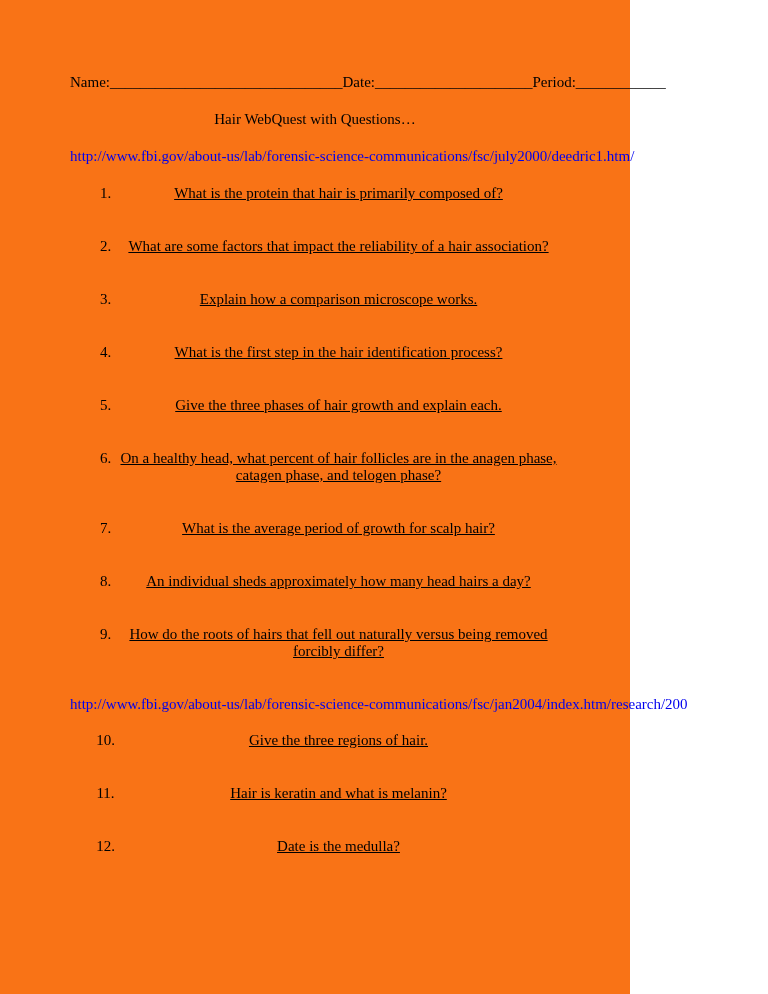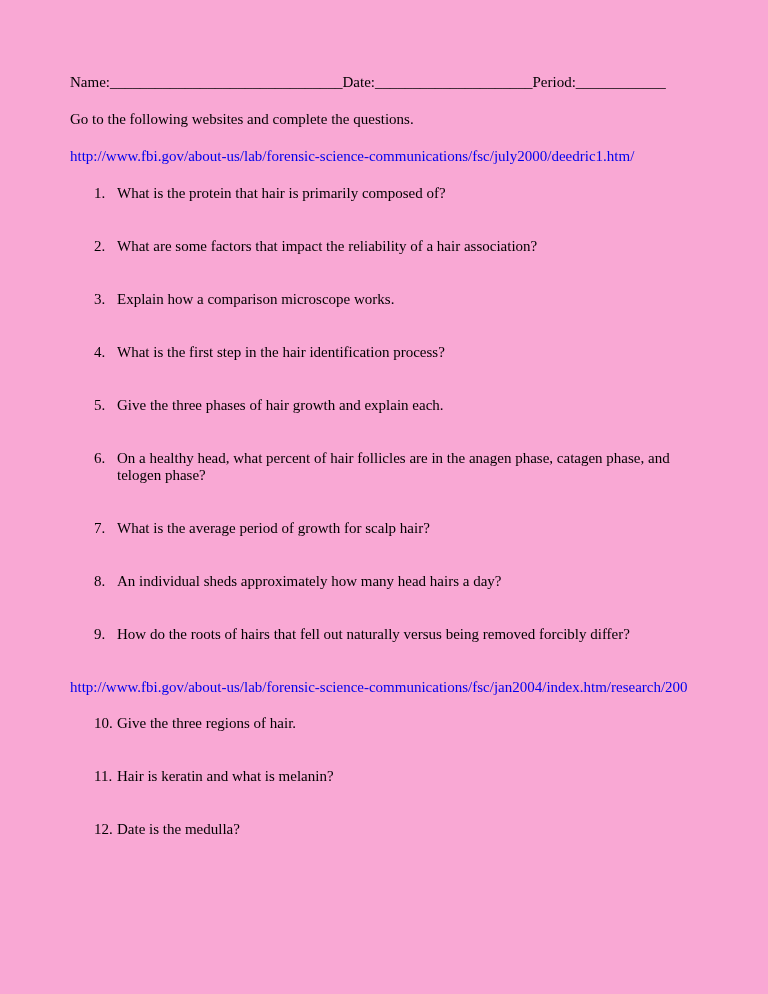--- a/index.html
+++ b/index.html
@@ -2,29 +2,30 @@
 <html><head>
 <meta charset="utf-8">
 <style>
   html, body {
     margin: 0;
     padding: 0;
     background: #ffffff;
   }
   .page {
     position: relative;
-    width: 768px;
+    width: 630px;
     height: 994px;
     box-sizing: border-box;
-    background: #f9a8d4;
+    background: #f97316;
     padding: 74px 70px 0 70px;
     font-family: "Liberation Serif", "DejaVu Serif", serif;
     font-size: 15px;
     line-height: 17px;
     color: #000000;
+    text-align: center;
   }
   .header-line {
     white-space: nowrap;
     margin-bottom: 20px;
   }
   .intro {
     margin-bottom: 20px;
   }
   .intro div {
     display: block;
@@ -48,33 +49,34 @@
     display: flex;
     padding-left: 24px;
     margin-bottom: 36px;
   }
   .q-num {
     flex: 0 0 auto;
     min-width: 23px;
   }
   .q-text {
     flex: 1 1 auto;
+    text-decoration: underline;
   }
 </style>
 </head>
 <body>
 
 <div class="page">
 
   <div class="header-line">
     <span>Name:</span><span>_______________________________</span><span>Date:</span><span>_____________________</span><span>Period:</span><span>____________</span>
   </div>
 
   <div class="intro">
-    <div>Go to the following websites and complete the questions.</div>
+    <div>Hair WebQuest with Questions…</div>
   </div>
 
   <div class="link-block">
     <a class="link" style="color: rgb(0, 0, 238);">http://www.fbi.gov/about-us/lab/forensic-science-communications/fsc/july2000/deedric1.htm/</a>
   </div>
 
   <div class="q">
     <span class="q-num">1.</span>
     <span class="q-text">What is the protein that hair is primarily composed of?</span>
   </div>

